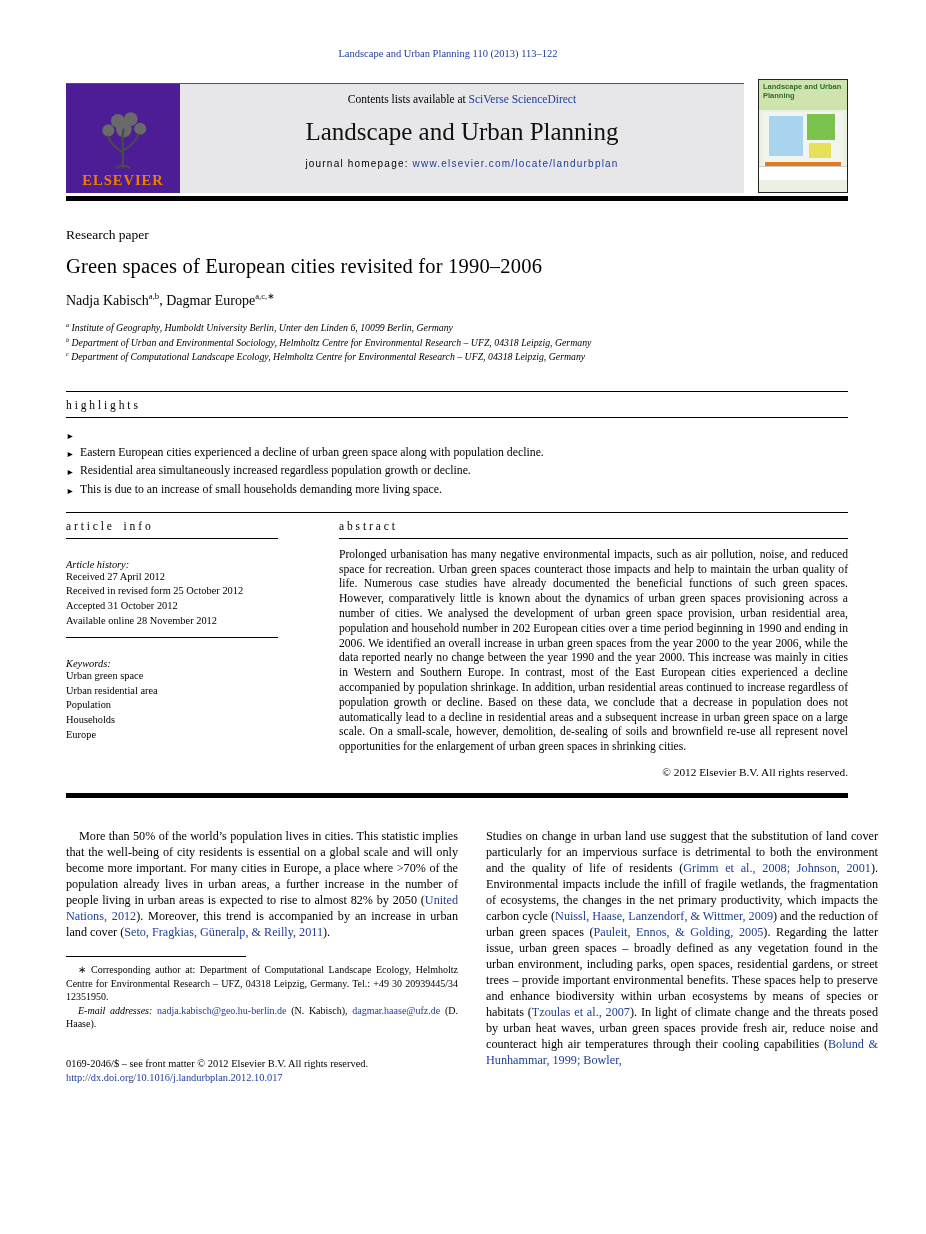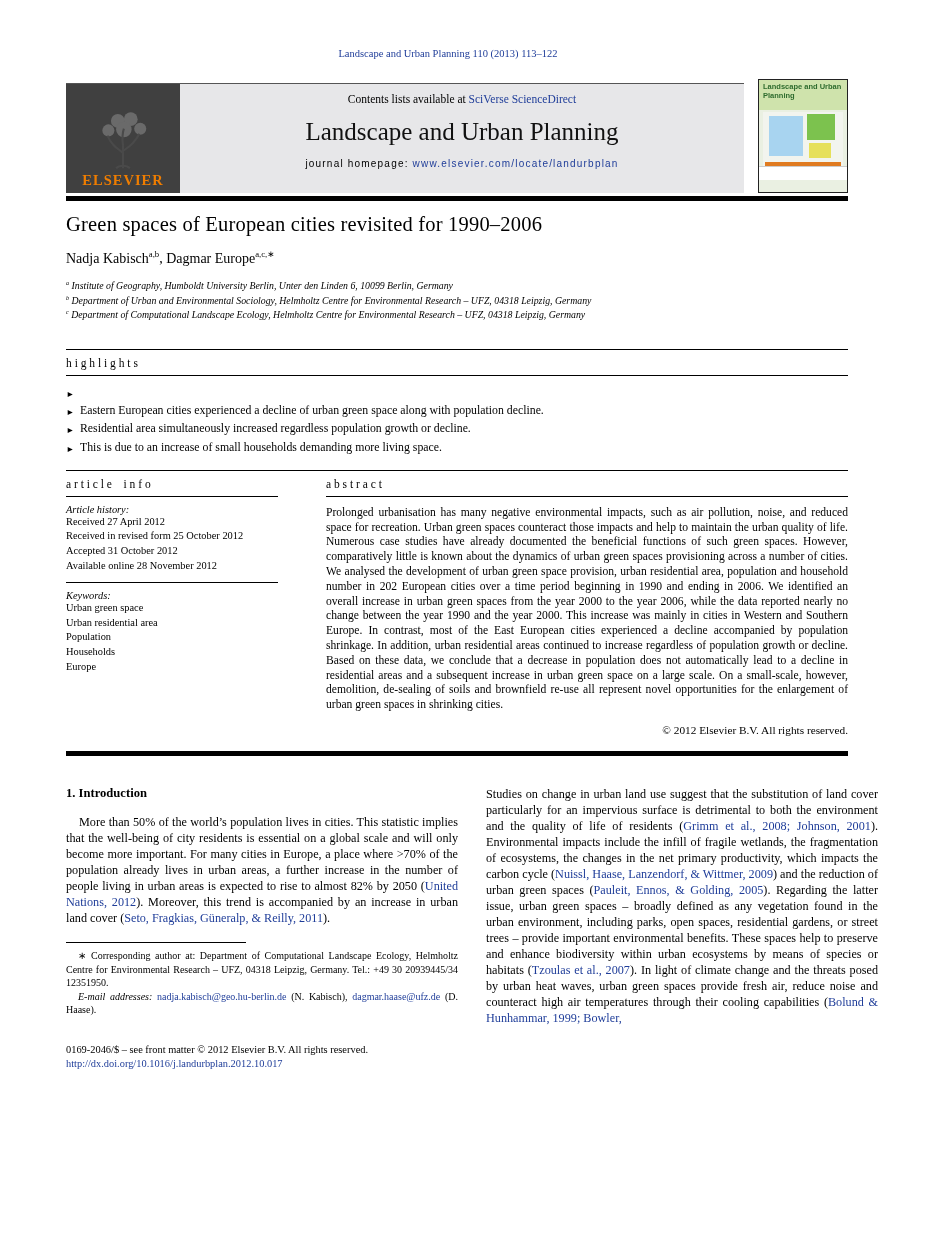--- a/index.html
+++ b/index.html
@@ -13,21 +13,21 @@
   .it { font-style: italic; }
   sup { font-size: 0.62em; vertical-align: super; line-height: 0; }
 
   
   .citation { padding-top: 48px; text-align: center; font-size: 10.5px; color: #1f3d99; }
 
   
   .header-row { display: flex; margin-top: 24px; align-items: stretch; }
   .header-main { display: flex; flex: 1; border-top: 1px solid #555; }
   .logo-cell {
-    width: 114px; background: #404040; display: flex; flex-direction: column;
+    width: 114px; background: #4c1d95; display: flex; flex-direction: column;
     align-items: center; justify-content: flex-end; padding: 6px 4px 4px;
   }
   .elsevier-word { font-size: 14.5px; letter-spacing: 1px; color: #ef7d00; font-weight: bold; margin-top: 2px; }
   .gray-cell { flex: 1; background: #e7e7e9; text-align: center; padding: 9px 8px 8px; }
   .contents-line { font-size: 11.5px; }
   .journal-title { font-size: 25px; margin: 13px 0 12px; color: #111; }
   .homepage-line { font-family: "Liberation Sans", sans-serif; font-size: 10px; letter-spacing: 1.2px; }
   .cover-cell {
     width: 90px; margin-left: 14px; margin-top: -4px; height: 114px;
     border: 1px solid #222; background: #eaf0e2; position: relative; overflow: hidden;
@@ -51,24 +51,24 @@
 
   
   .rule { border-top: 1px solid #000; }
   .top-rule { margin-top: 26px; }
   .section-heading { font-size: 11.5px; white-space: pre; padding: 7px 0 6px; }
 
   .highlights { padding: 8px 0 13px; font-size: 11.8px; }
   .hl-item { display: flex; line-height: 16.2px; }
   .hl-item .bullet { width: 14px; flex: none; font-size: 8.5px; padding-top: 2px; }
 
-  .info-abs { display: flex; margin-top: 0; }
+  .info-abs { display: flex; margin-top: 0; gap: 13px; }
   .info-col { width: 212px; margin-right: 48px; flex: none; }
   .abs-col { flex: 1; }
-  .info-label { font-style: italic; font-size: 10.4px; margin-top: 7px; }
+  .info-label { font-style: italic; font-size: 10.4px; margin-top: 20px; }
   .info-item { font-size: 10.4px; line-height: 14.6px; }
   .info-mid-rule { margin-top: 9px; border-top: 1px solid #000; }
   .abstract-text { margin-top: 9px; font-size: 11.6px; line-height: 14.8px; text-align: justify; }
   .copyright { text-align: right; font-size: 11.3px; margin-top: 11px; }
   .body-bar { margin-top: 15px; }
 
   
   .body-columns { display: flex; gap: 28px; margin-top: 30px; }
   .col { width: 392px; flex: none; }
   .intro-heading { font-size: 12.6px; font-weight: bold; margin-bottom: 13px; }
@@ -129,20 +129,21 @@
           <div class="art a1"></div>
           <div class="art a2"></div>
           <div class="art a3"></div>
           <div class="art a4"></div>
         </div>
         <div class="cover-bottom"></div>
       </div>
     </div>
     <div class="thick-bar"></div>
 
+    <div class="research-paper">Research paper</div>
     <h1 class="article-title">Green spaces of European cities revisited for 1990–2006</h1>
     <div class="authors"><span>Nadja Kabisch</span><sup>a,b</sup><span>, Dagmar Europe</span><sup>a,c,∗</sup></div>
     <div class="affiliations">
       <div class="aff"><sup>a</sup><span> Institute of Geography, Humboldt University Berlin, Unter den Linden 6, 10099 Berlin, Germany</span></div>
       <div class="aff"><sup>b</sup><span> Department of Urban and Environmental Sociology, Helmholtz Centre for Environmental Research – UFZ, 04318 Leipzig, Germany</span></div>
       <div class="aff"><sup>c</sup><span> Department of Computational Landscape Ecology, Helmholtz Centre for Environmental Research – UFZ, 04318 Leipzig, Germany</span></div>
     </div>
 
     <div class="rule top-rule"></div>
     <div class="section-heading">h i g h l i g h t s</div>
@@ -188,21 +189,20 @@
         <div class="rule"></div>
         <p class="abstract-text">Prolonged urbanisation has many negative environmental impacts, such as air pollution, noise, and reduced space for recreation. Urban green spaces counteract those impacts and help to maintain the urban quality of life. Numerous case studies have already documented the beneficial functions of such green spaces. However, comparatively little is known about the dynamics of urban green spaces provisioning across a number of cities. We analysed the development of urban green space provision, urban residential area, population and household number in 202 European cities over a time period beginning in 1990 and ending in 2006. We identified an overall increase in urban green spaces from the year 2000 to the year 2006, while the data reported nearly no change between the year 1990 and the year 2000. This increase was mainly in cities in Western and Southern Europe. In contrast, most of the East European cities experienced a decline accompanied by population shrinkage. In addition, urban residential areas continued to increase regardless of population growth or decline. Based on these data, we conclude that a decrease in population does not automatically lead to a decline in residential areas and a subsequent increase in urban green space on a large scale. On a small-scale, however, demolition, de-sealing of soils and brownfield re-use all represent novel opportunities for the enlargement of urban green spaces in shrinking cities.</p>
         <div class="copyright">© 2012 Elsevier B.V. All rights reserved.</div>
       </div>
     </div>
 
     <div class="thick-bar body-bar"></div>
 
     <div class="body-columns">
       <div class="col left-col">
-        <h2 class="intro-heading">1. Introduction</h2>
         <p class="body-para indent"><span>More than 50% of the world’s population lives in cities. This statistic implies that the well-being of city residents is essential on a global scale and will only become more important. For many cities in Europe, a place where &gt;70% of the population already lives in urban areas, a further increase in the number of people living in urban areas is expected to rise to almost 82% by 2050 (</span><span class="link">United Nations, 2012</span><span>). Moreover, this trend is accompanied by an increase in urban land cover (</span><span class="link">Seto, Fragkias, Güneralp, &amp; Reilly, 2011</span><span>).</span></p>
         <div class="footnote">
           <div class="footnote-rule"></div>
           <div class="fn-line"><span>∗ Corresponding author at: Department of Computational Landscape Ecology, Helmholtz Centre for Environmental Research – UFZ, 04318 Leipzig, Germany. Tel.: +49 30 20939445/34 12351950.</span></div>
           <div class="fn-line"><span class="it">E-mail addresses: </span><span class="link">nadja.kabisch@geo.hu-berlin.de</span><span> (N. Kabisch), </span><span class="link">dagmar.haase@ufz.de</span><span> (D. Haase).</span></div>
         </div>
         <div class="footer-block">
           <div>0169-2046/$ – see front matter © 2012 Elsevier B.V. All rights reserved.</div>
           <div class="link">http://dx.doi.org/10.1016/j.landurbplan.2012.10.017</div>
         </div>

